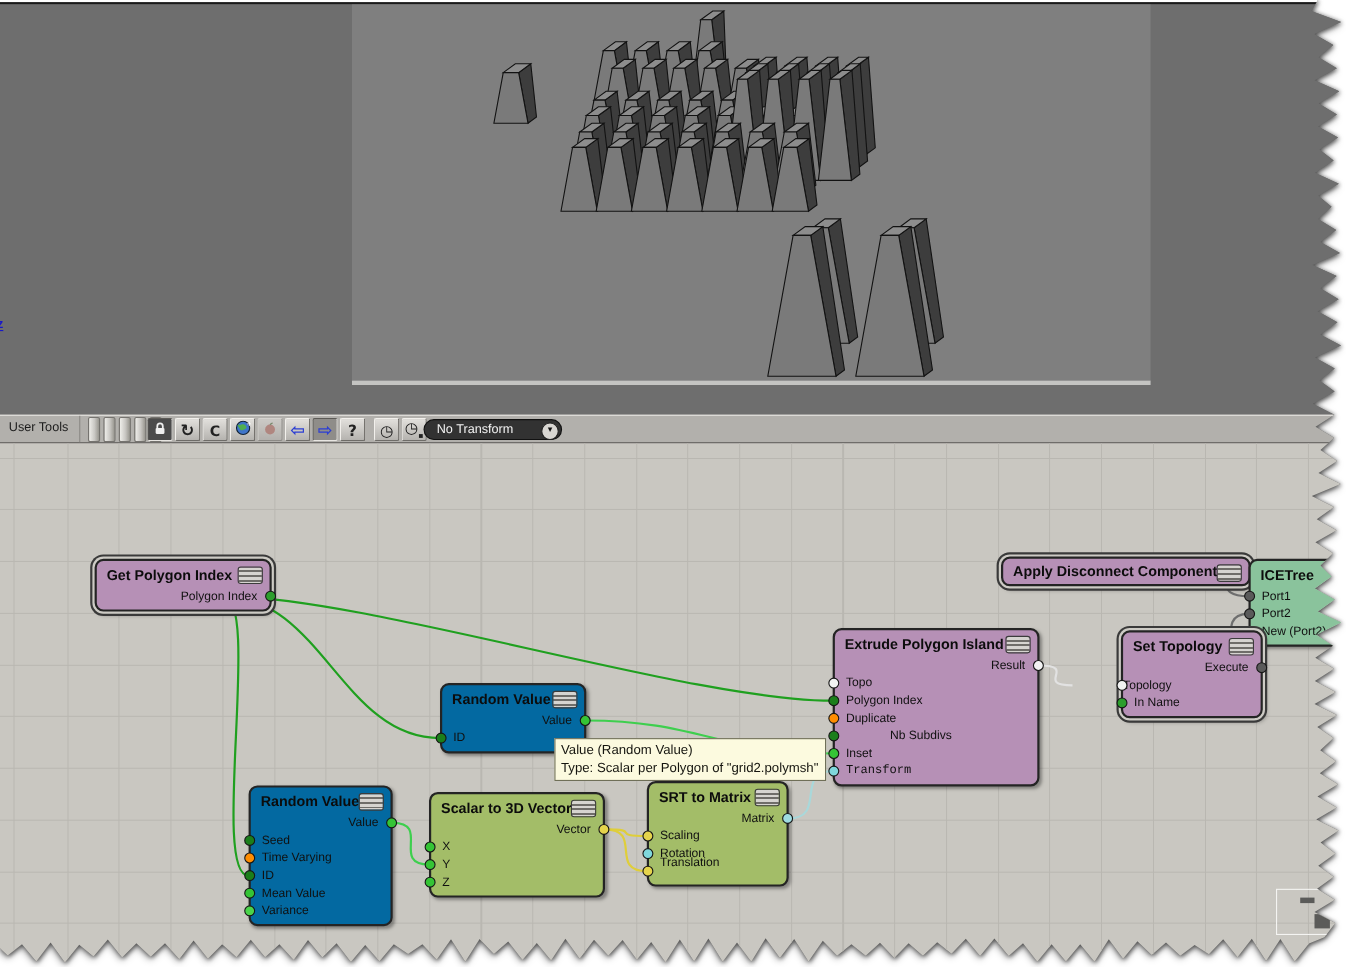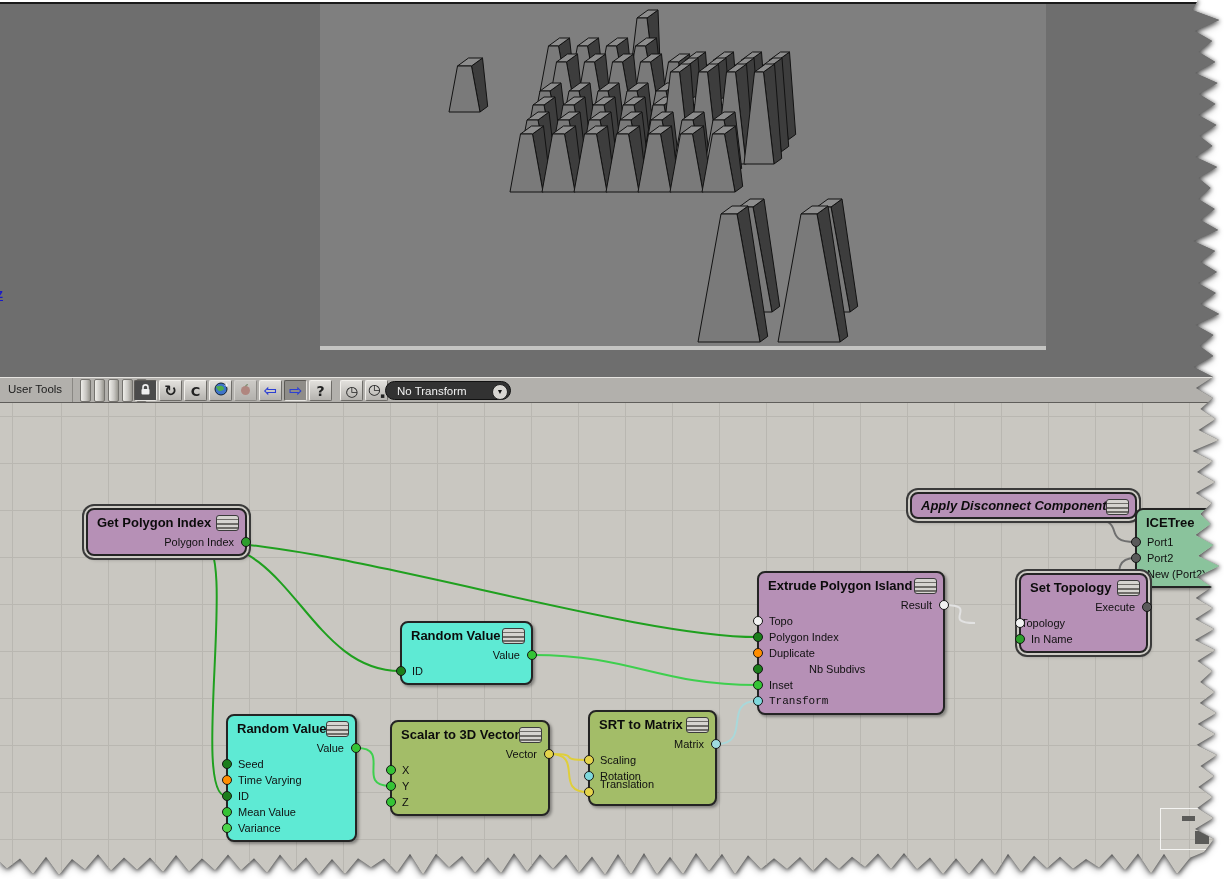--- a/index.html
+++ b/index.html
@@ -48,21 +48,21 @@
     background-position:15px 7px;}
   #navigator{position:absolute;left:1160px;top:405px;width:62px;height:40px;border:1px solid #f4f4f2;}
   #nav-dash{position:absolute;left:21px;top:7px;width:13px;height:5px;background:#5b5b59;}
   #nav-square{position:absolute;left:34px;top:22px;width:14px;height:13px;background:#5b5b59;}
   #wires{position:absolute;left:0;top:0;width:1224px;height:879px;pointer-events:none;}
   
   .node{position:absolute;border:2px solid #242424;border-radius:8px;box-sizing:border-box;
     box-shadow:2px 2px 3px rgba(0,0,0,.35);}
   .node.sel{box-shadow:0 0 0 2px #cdcbc5,0 0 0 4px #3a3a3a,2px 3px 4px rgba(0,0,0,.35);margin-left:44px;}
   .node.c-purple{background:#b690b6;}
-  .node.c-blue{background:#5eead4;}
+  .node.c-blue{background:#0369a1;}
   .node.c-green{background:#a3bd68;}
   .node.c-teal{background:#8ac39c;}
   .node-title{position:absolute;left:9px;top:5px;right:26px;font-weight:bold;font-size:13px;
     color:#0c0c0c;white-space:nowrap;overflow:hidden;}
   .menu-icon{position:absolute;top:5px;right:6px;width:21px;height:14px;border:1px solid #3c3c3c;
     border-radius:3px;background:repeating-linear-gradient(#d6d4d0 0 2.6px,#6f6d69 2.6px 4.3px);}
   .port-label{position:absolute;font-size:11px;color:#101010;height:16px;line-height:16px;white-space:nowrap;text-align:center;}
   .port-label.out{text-align:right;}
   .port{position:absolute;width:10px;height:10px;border-radius:50%;border:1.5px solid #161616;
     box-sizing:border-box;}
@@ -331,21 +331,21 @@
         <path d="M1093,519.5 C1128,519.5 1100,542 1135,542" fill="none" stroke="#6f6f6f" stroke-width="2"></path>
       </svg>
 
   <div id="nodes-layer">
         <div class="node c-purple sel" style="left: 42px; top: 508px; width: 161px; height: 48px;">
           <div class="node-title">Get Polygon Index</div>
           <div class="menu-icon"></div>
           <div class="port-label out" style="top: 24px; right: 11px;">Polygon Index</div>
           <div class="port" style="background: rgb(45, 158, 45); top: 27px; right: -6px;"></div>
         </div>
-        <div class="node c-purple sel" style="left: 866px; top: 492px; width: 227px; height: 27px; font-style: italic;">
+        <div class="node c-purple sel" style="left: 866px; top: 506px; width: 227px; height: 27px;">
           <div class="node-title" style="top: 4px;">Apply Disconnect Component</div>
           <div class="menu-icon" style="top: 5px;"></div>
         </div>
         <div class="node c-teal" style="left: 1135px; top: 508px; width: 96px; height: 80px;">
           <div class="node-title">ICETree</div>
           <div class="port-label in" style="top: 24px; left: 10px;">Port1</div>
           <div class="port" style="background: rgb(90, 90, 90); top: 27px; left: -6px;"></div>
           <div class="port-label in" style="top: 40px; left: 10px;">Port2</div>
           <div class="port" style="background: rgb(90, 90, 90); top: 43px; left: -6px;"></div>
           <div class="port-label in" style="top: 56px; left: 10px;">New (Port2)</div>
@@ -422,15 +422,19 @@
           <div class="menu-icon"></div>
           <div class="port-label out" style="top: 24px; right: 11px;">Execute</div>
           <div class="port" style="background: rgb(90, 90, 90); top: 27px; right: -6px;"></div>
           <div class="port-label in" style="top: 40px; left: 0;">Topology</div>
           <div class="port" style="background: rgb(242, 242, 242); top: 43px; left: -6px;"></div>
           <div class="port-label in" style="top: 56px; left: 10px;">In Name</div>
           <div class="port" style="background: rgb(45, 158, 45); top: 59px; left: -6px;"></div>
         </div>
       </div>
 
+  <div id="tooltip">
+    <div>Value (Random Value)</div>
+    <div>Type: Scalar per Polygon of "grid2.polymsh"</div>
+  </div>
 
 </div>
 </div>
 
 </body></html>

